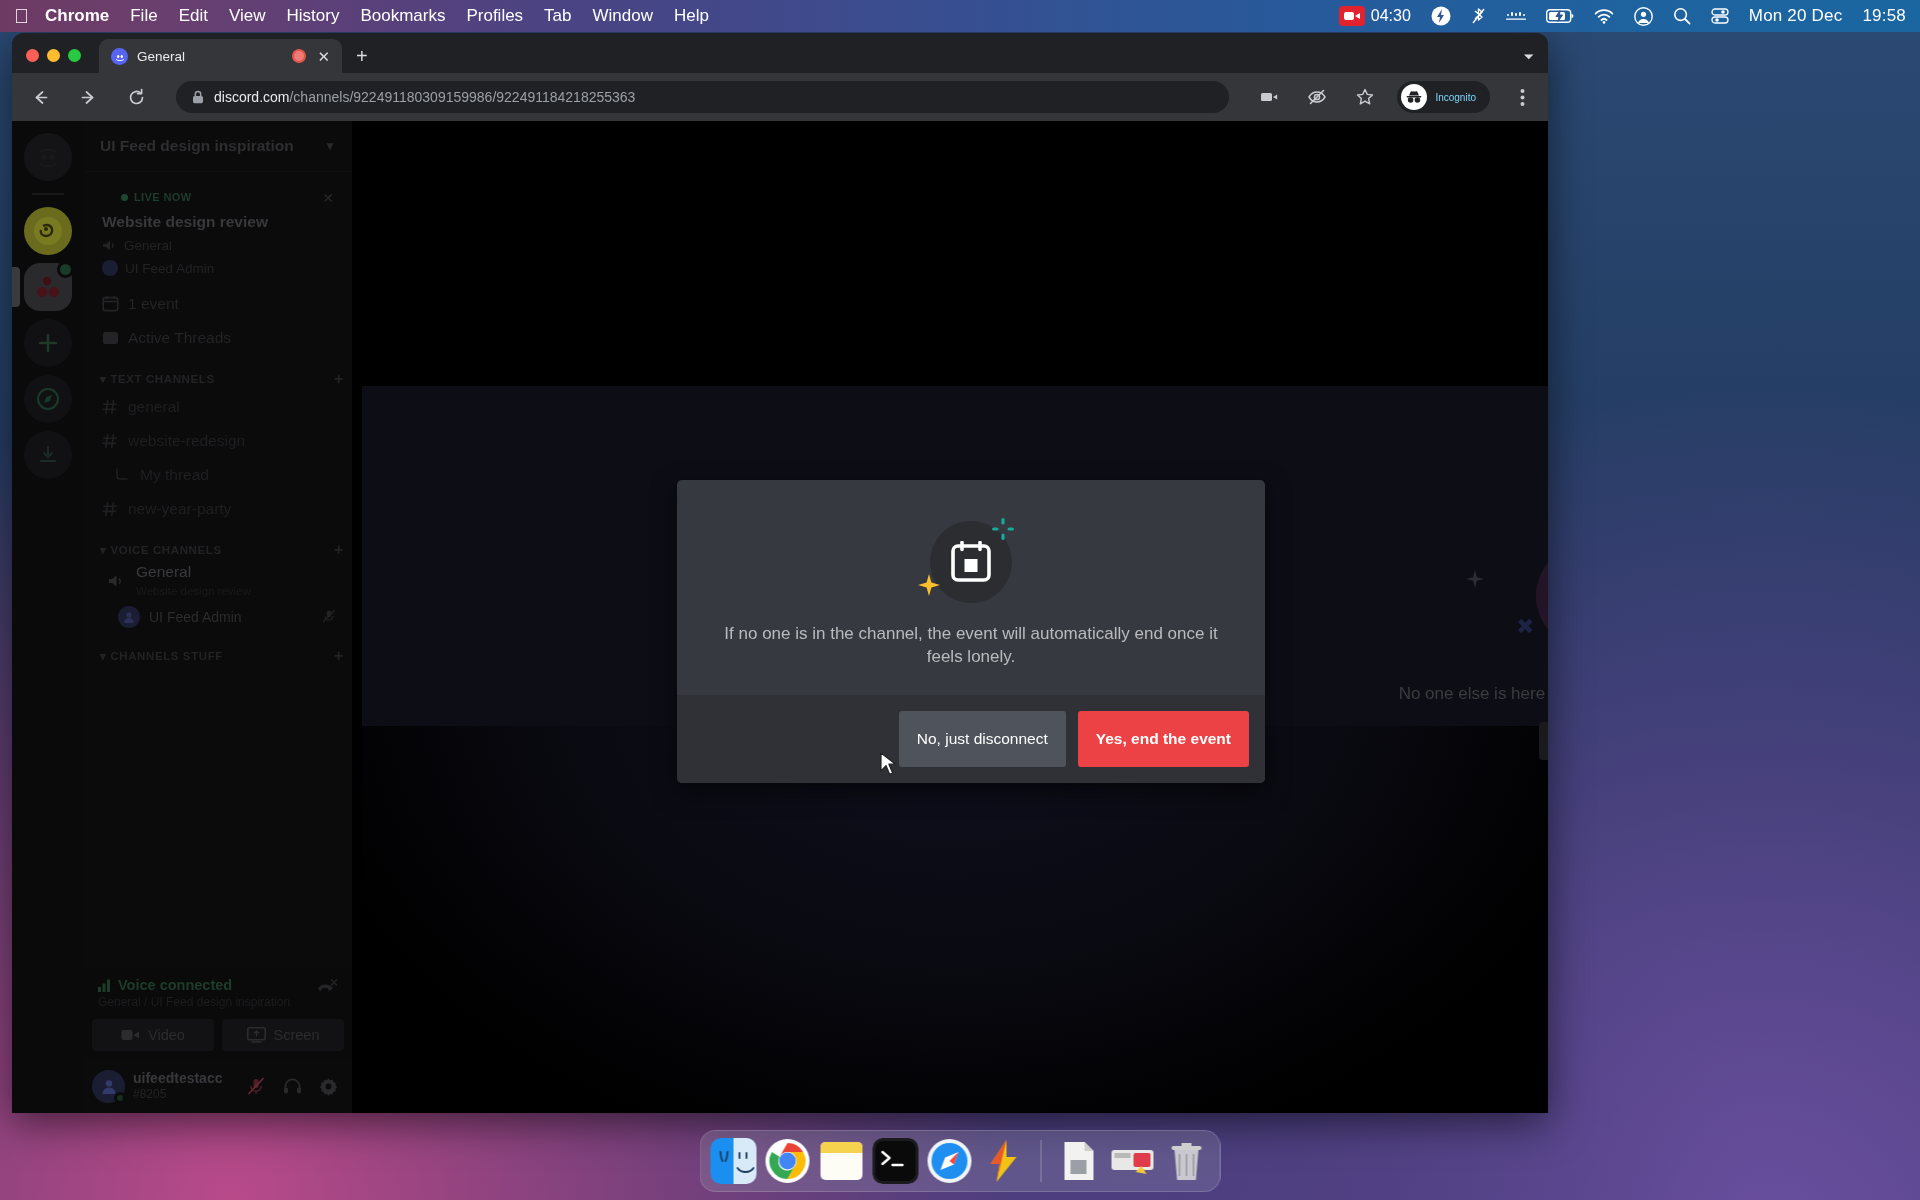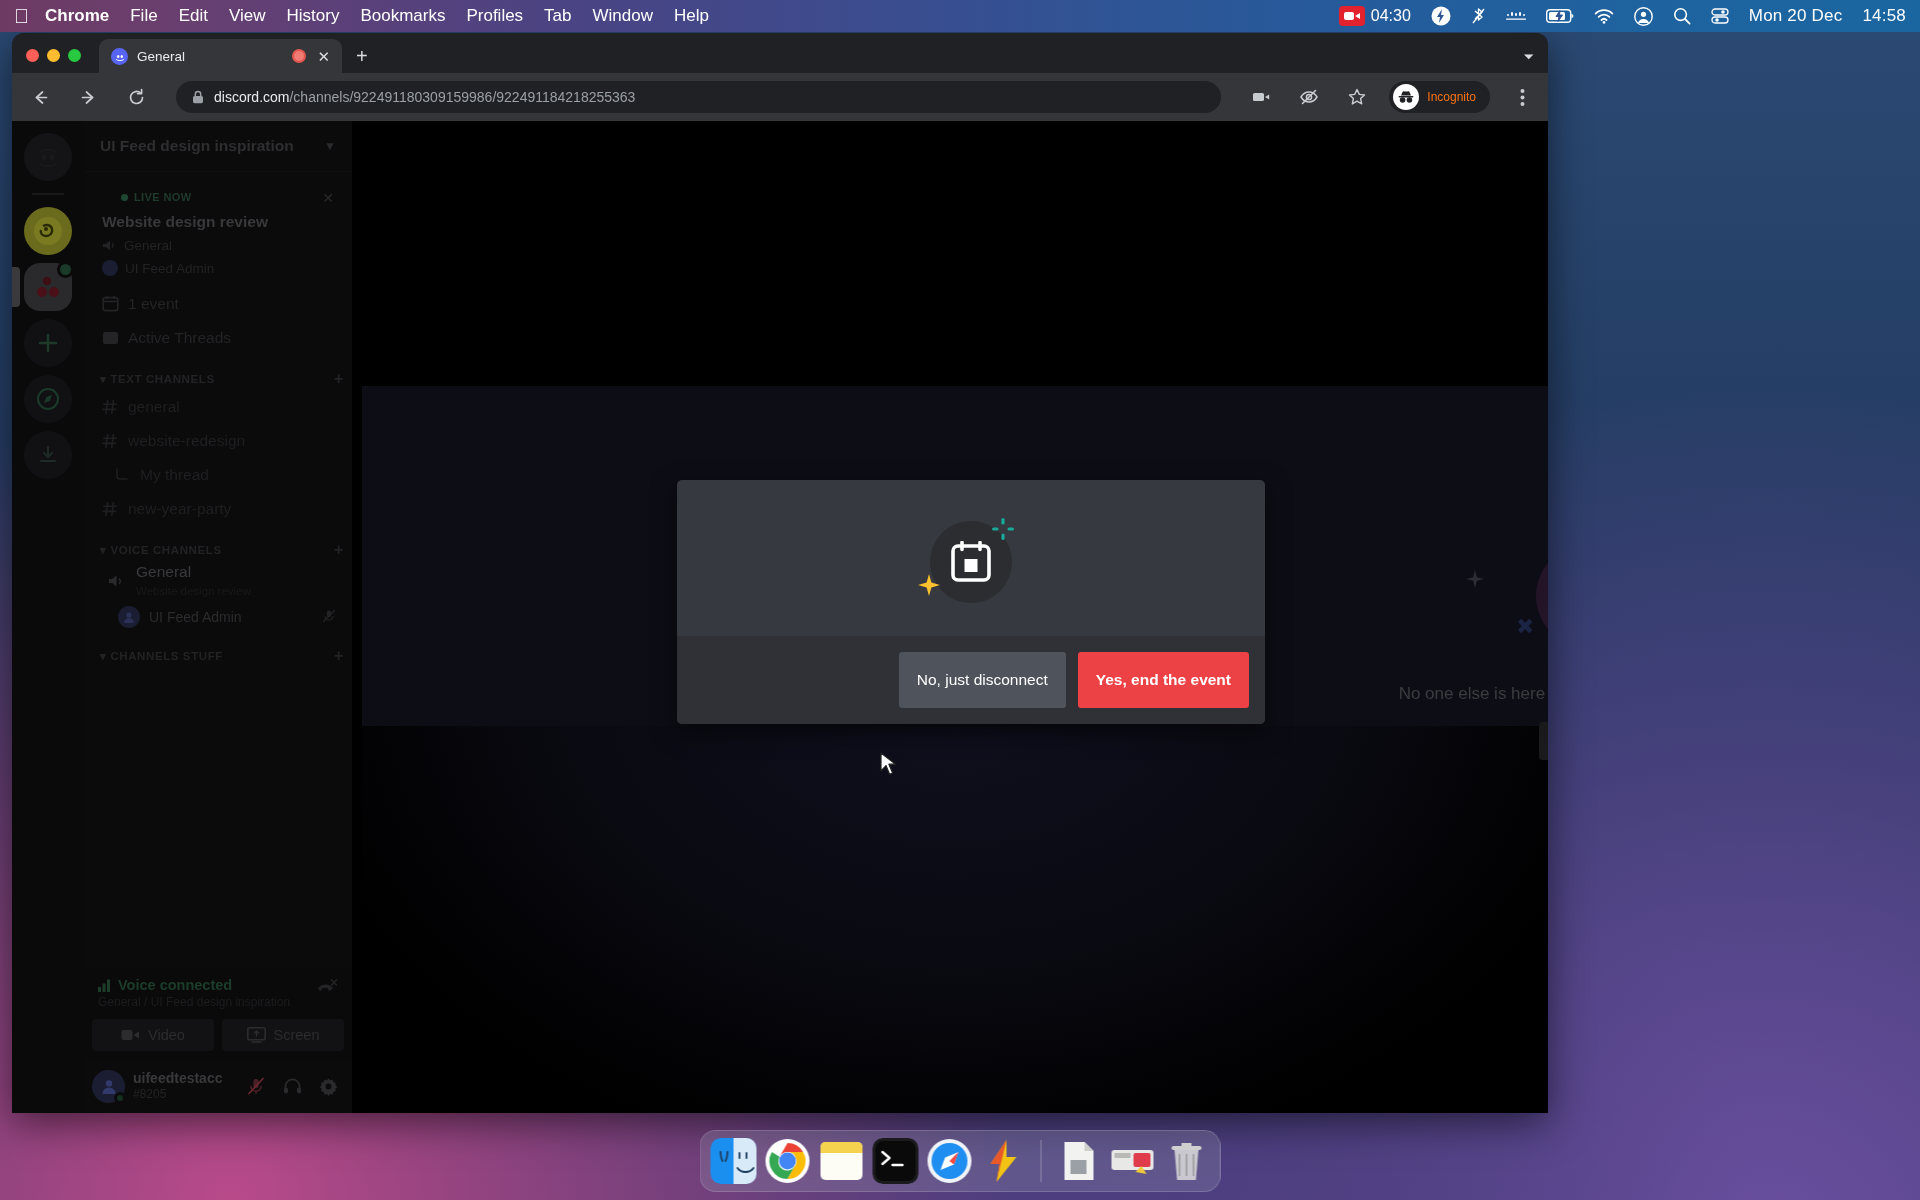--- a/index.html
+++ b/index.html
@@ -103,21 +103,21 @@
   }
   #omnibox .url b { color: #e8eaed; font-weight: normal; }
   .incognito-chip {
     height: 32px; border-radius: 16px; background: #202124;
     display: flex; align-items: center; gap: 8px; padding: 0 14px 0 4px; flex: 0 0 auto;
   }
   .incog-avatar {
     width: 26px; height: 26px; border-radius: 50%; background: #fff;
     display: flex; align-items: center; justify-content: center;
   }
-  .incognito-chip span { color: #f97316; font-size: 12px; white-space: nowrap; }
+  .incognito-chip span { color: #7dd3fc; font-size: 10px; white-space: nowrap; }
 
   
   #discord { position: absolute; left: 0; top: 88px; right: 0; bottom: 0; display: flex; background: #000; }
 
   
   #rail {
     width: 72px; flex: 0 0 72px; background: #0a0a0b;
     display: flex; flex-direction: column; align-items: center; padding-top: 12px; gap: 8px;
     position: relative;
   }
@@ -356,21 +356,21 @@
     </span>
     <span class="mb-ico">
       <svg width="18" height="18" viewBox="0 0 18 18">
           <rect x="1" y="2" width="16" height="6" rx="3" stroke="#fff" stroke-width="1.3" fill="none"></rect>
           <circle cx="12" cy="5" r="1.8" fill="#fff"></circle>
           <rect x="1" y="10" width="16" height="6" rx="3" stroke="#fff" stroke-width="1.3" fill="none"></rect>
           <circle cx="6" cy="13" r="1.8" fill="#fff"></circle>
         </svg>
     </span>
     <span class="mb-time">Mon 20 Dec</span>
-    <span class="mb-time">14:58</span>
+    <span class="mb-time">19:58</span>
   </div>
 </div>
 
 <div id="chrome-window">
 
   <div id="tabstrip">
     <div class="traffic">
       <span class="tl red"></span>
       <span class="tl yellow"></span>
       <span class="tl green"></span>
@@ -757,20 +757,21 @@
             </svg>
         </span>
         <span class="modal-icon-circle">
           <svg width="40" height="42" viewBox="0 0 40 42">
             <rect x="2" y="5" width="36" height="34" rx="5" stroke="#fff" stroke-width="3.6" fill="none"></rect>
             <path d="M11 1.5v7M29 1.5v7" stroke="#fff" stroke-width="3.6" stroke-linecap="round"></path>
             <rect x="13.5" y="18" width="13" height="13" fill="#fff"></rect>
           </svg>
         </span>
       </div>
+      <p>If no one is in the channel, the event will automatically end once it feels lonely.</p>
     </div>
     <div id="modal-footer">
       <div class="btn secondary">No, just disconnect</div>
       <div class="btn danger">Yes, end the event</div>
     </div>
   </div>
 </div>
 
 <div id="cursor" style="left: 880px; top: 752px;">
   <svg width="18" height="26" viewBox="0 0 18 26">

